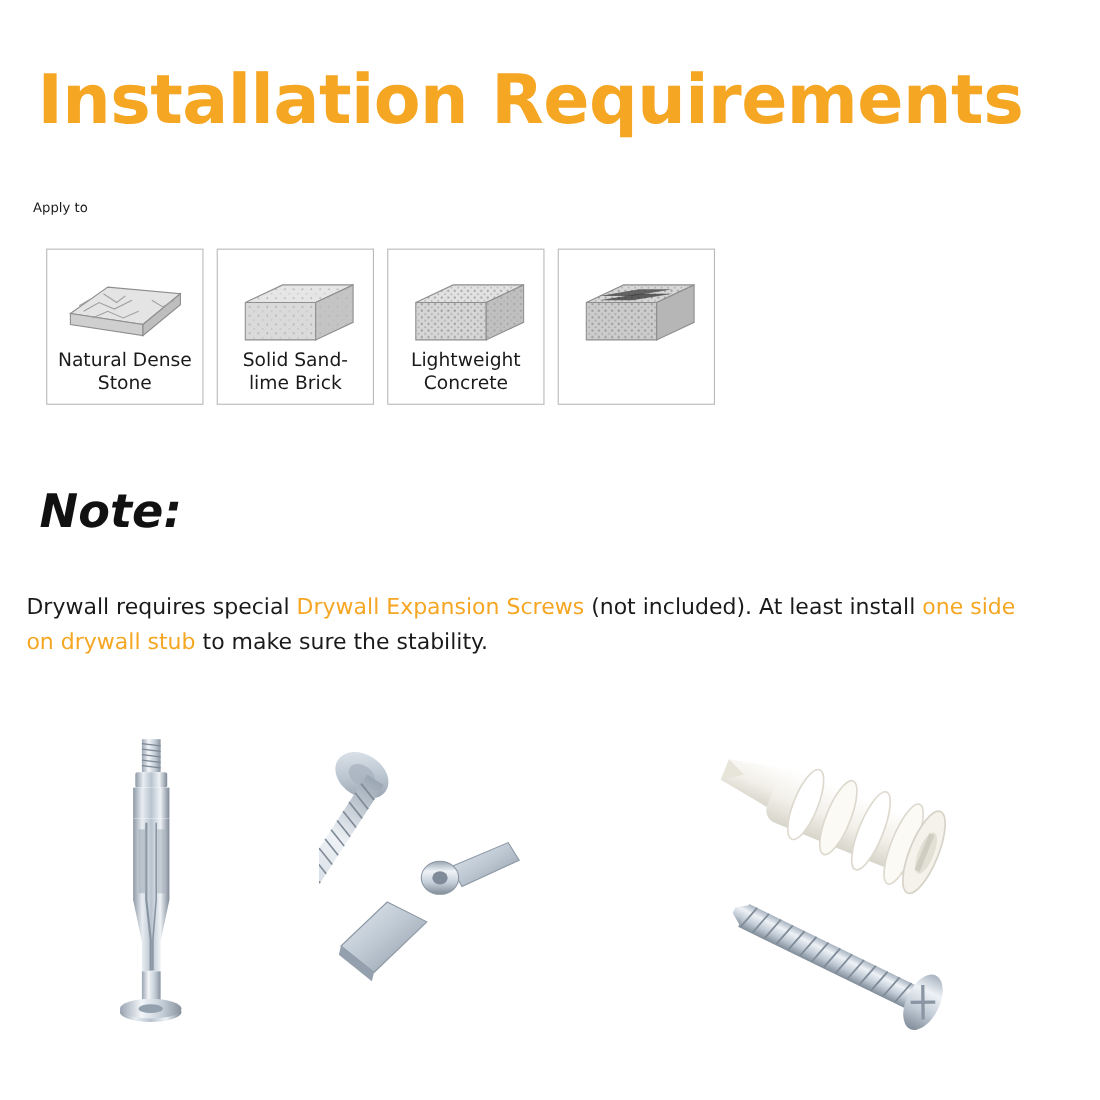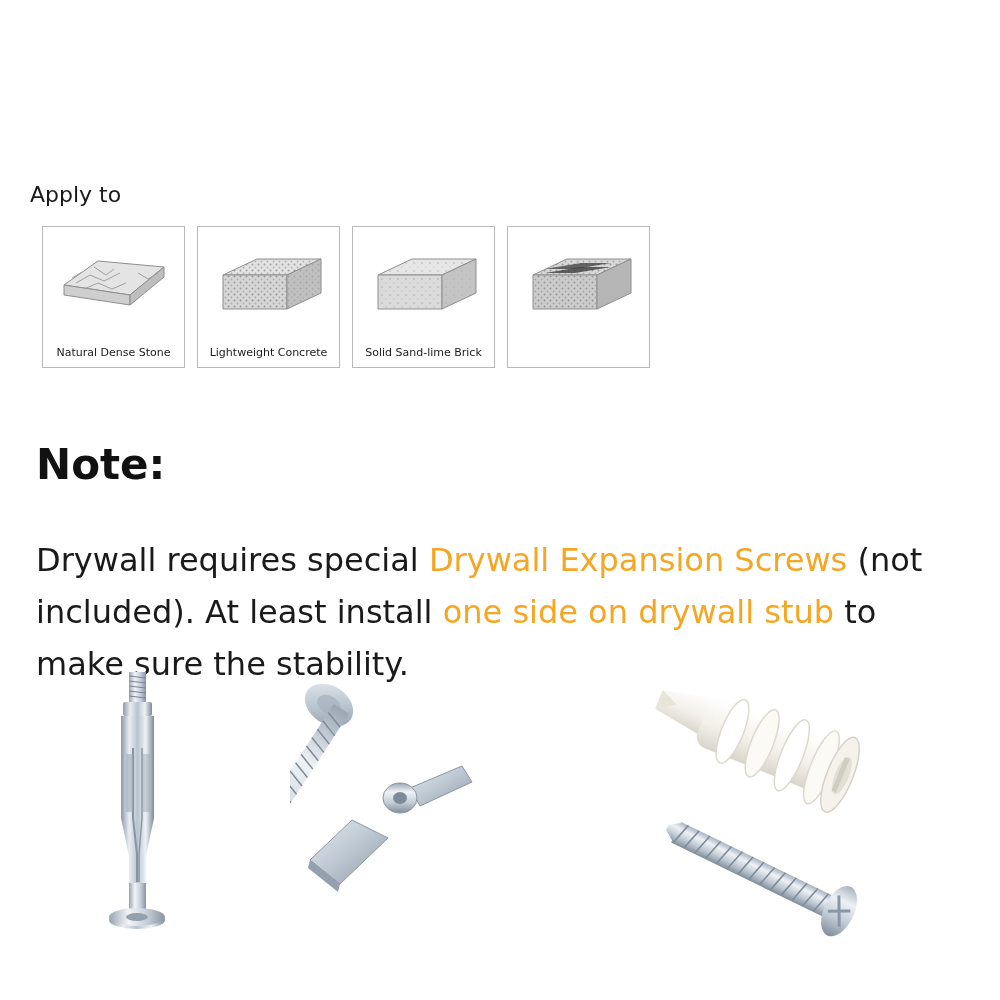--- a/index.html
+++ b/index.html
@@ -32,21 +32,21 @@
     letter-spacing: -0.5px;
     line-height: 1.0;
     white-space: nowrap;
   }
 
   
   .apply-label {
     position: absolute;
     left: 30px;
     top: 182px;
-    font-size: 22px;
+    font-size: 12px;
     color: #1a1a1a;
   }
 
   .cards {
     position: absolute;
     left: 42px;
     top: 226px;
     display: flex;
     gap: 12px;
   }
@@ -67,43 +67,44 @@
     position: absolute;
     top: 12px;
     left: 0;
     width: 100%;
     height: 92px;
     display: flex;
     align-items: center;
     justify-content: center;
   }
   .card .caption {
-    font-size: 11px;
+    font-size: 17px;
     color: #1a1a1a;
     text-align: center;
     line-height: 1.2;
     width: 130px;
     z-index: 2;
   }
 
   
   .note-head {
     position: absolute;
     left: 36px;
     top: 440px;
     font-size: 42px;
     font-weight: bold;
     color: #111111;
+    font-style: italic;
   }
   .note-body {
     position: absolute;
-    left: 36px;
+    left: 24px;
     top: 535px;
     width: 930px;
-    font-size: 32px;
+    font-size: 20px;
     color: #1a1a1a;
     line-height: 1.62;
   }
   .hl {
     color: #f5a623;
   }
 
   
   .photos {
     position: absolute;
@@ -114,20 +115,21 @@
   }
   .photo {
     position: absolute;
   }
 </style>
 </head>
 <body>
 
 <div class="page">
 
+  <div class="title">Installation Requirements</div>
 
   <div class="apply-label">Apply to</div>
 
   <div class="cards">
 
 
     <div class="card">
       <div class="art">
         <svg width="120" height="80" viewBox="0 0 120 80">
           <polygon points="10,40 44,16 110,22 76,50" fill="#e4e4e4" stroke="#8e8e8e" stroke-width="1"></polygon>
@@ -138,59 +140,59 @@
             <path d="M30,44 L44,38 L58,44 L72,38"></path>
             <path d="M40,22 L52,30 L60,24"></path>
             <path d="M84,28 L94,34 L104,28"></path>
             <path d="M18,33 L28,27"></path>
           </g>
         </svg>
       </div>
       <div class="caption">Natural Dense Stone</div>
     </div>
 
+
+    <div class="card">
+      <div class="art">
+        <svg width="120" height="80" viewBox="0 0 120 80">
+          <defs>
+            <pattern id="spec2" width="8" height="8" patternUnits="userSpaceOnUse">
+              <circle cx="2" cy="2" r="0.8" fill="#9f9f9f"></circle>
+              <circle cx="6" cy="6" r="0.7" fill="#b0b0b0"></circle>
+            </pattern>
+          </defs>
+          <polygon points="14,30 48,14 112,14 78,30" fill="#e6e6e6" stroke="#8e8e8e" stroke-width="1"></polygon>
+          <polygon points="14,30 78,30 78,64 14,64" fill="#dadada" stroke="#8e8e8e" stroke-width="1"></polygon>
+          <polygon points="78,30 112,14 112,48 78,64" fill="#c4c4c4" stroke="#8e8e8e" stroke-width="1"></polygon>
+          <polygon points="14,30 78,30 78,64 14,64" fill="url(#spec2)" opacity="0.8"></polygon>
+          <polygon points="14,30 48,14 112,14 78,30" fill="url(#spec2)" opacity="0.7"></polygon>
+          <polygon points="78,30 112,14 112,48 78,64" fill="url(#spec2)" opacity="0.5"></polygon>
+        </svg>
+      </div>
+      <div class="caption">Solid Sand-lime Brick</div>
+    </div>
 
     <div class="card">
       <div class="art">
         <svg width="120" height="80" viewBox="0 0 120 80">
           <defs>
             <pattern id="spec3" width="6" height="6" patternUnits="userSpaceOnUse">
               <circle cx="1.5" cy="1.5" r="1" fill="#8f8f8f"></circle>
               <circle cx="4.5" cy="4.5" r="0.9" fill="#a5a5a5"></circle>
             </pattern>
           </defs>
           <polygon points="14,30 48,14 112,14 78,30" fill="#e2e2e2" stroke="#8e8e8e" stroke-width="1"></polygon>
           <polygon points="14,30 78,30 78,64 14,64" fill="#d6d6d6" stroke="#8e8e8e" stroke-width="1"></polygon>
           <polygon points="78,30 112,14 112,48 78,64" fill="#c0c0c0" stroke="#8e8e8e" stroke-width="1"></polygon>
           <polygon points="14,30 78,30 78,64 14,64" fill="url(#spec3)" opacity="0.9"></polygon>
           <polygon points="14,30 48,14 112,14 78,30" fill="url(#spec3)" opacity="0.8"></polygon>
           <polygon points="78,30 112,14 112,48 78,64" fill="url(#spec3)" opacity="0.6"></polygon>
         </svg>
       </div>
       <div class="caption">Lightweight Concrete</div>
-    </div>
-
-    <div class="card">
-      <div class="art">
-        <svg width="120" height="80" viewBox="0 0 120 80">
-          <defs>
-            <pattern id="spec2" width="8" height="8" patternUnits="userSpaceOnUse">
-              <circle cx="2" cy="2" r="0.8" fill="#9f9f9f"></circle>
-              <circle cx="6" cy="6" r="0.7" fill="#b0b0b0"></circle>
-            </pattern>
-          </defs>
-          <polygon points="14,30 48,14 112,14 78,30" fill="#e6e6e6" stroke="#8e8e8e" stroke-width="1"></polygon>
-          <polygon points="14,30 78,30 78,64 14,64" fill="#dadada" stroke="#8e8e8e" stroke-width="1"></polygon>
-          <polygon points="78,30 112,14 112,48 78,64" fill="#c4c4c4" stroke="#8e8e8e" stroke-width="1"></polygon>
-          <polygon points="14,30 78,30 78,64 14,64" fill="url(#spec2)" opacity="0.8"></polygon>
-          <polygon points="14,30 48,14 112,14 78,30" fill="url(#spec2)" opacity="0.7"></polygon>
-          <polygon points="78,30 112,14 112,48 78,64" fill="url(#spec2)" opacity="0.5"></polygon>
-        </svg>
-      </div>
-      <div class="caption">Solid Sand-lime Brick</div>
     </div>
 
     <div class="card">
       <div class="art">
         <svg width="120" height="80" viewBox="0 0 120 80">
           <defs>
             <pattern id="spec4" width="6" height="6" patternUnits="userSpaceOnUse">
               <circle cx="1.5" cy="1.5" r="1" fill="#8a8a8a"></circle>
               <circle cx="4.5" cy="4.5" r="0.9" fill="#9e9e9e"></circle>
             </pattern>

